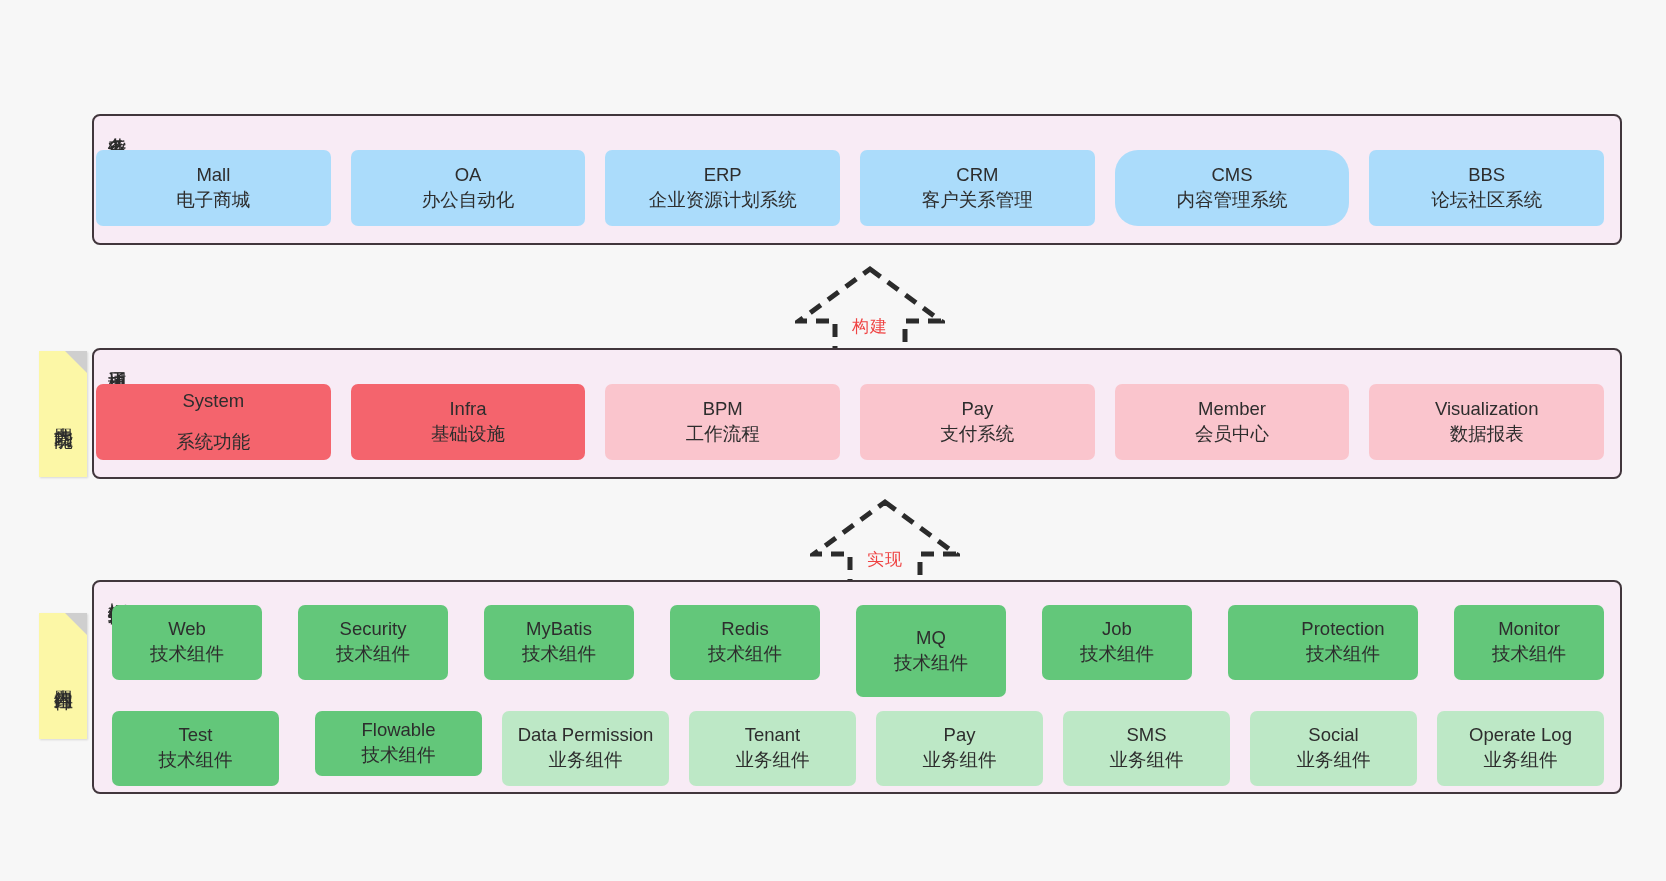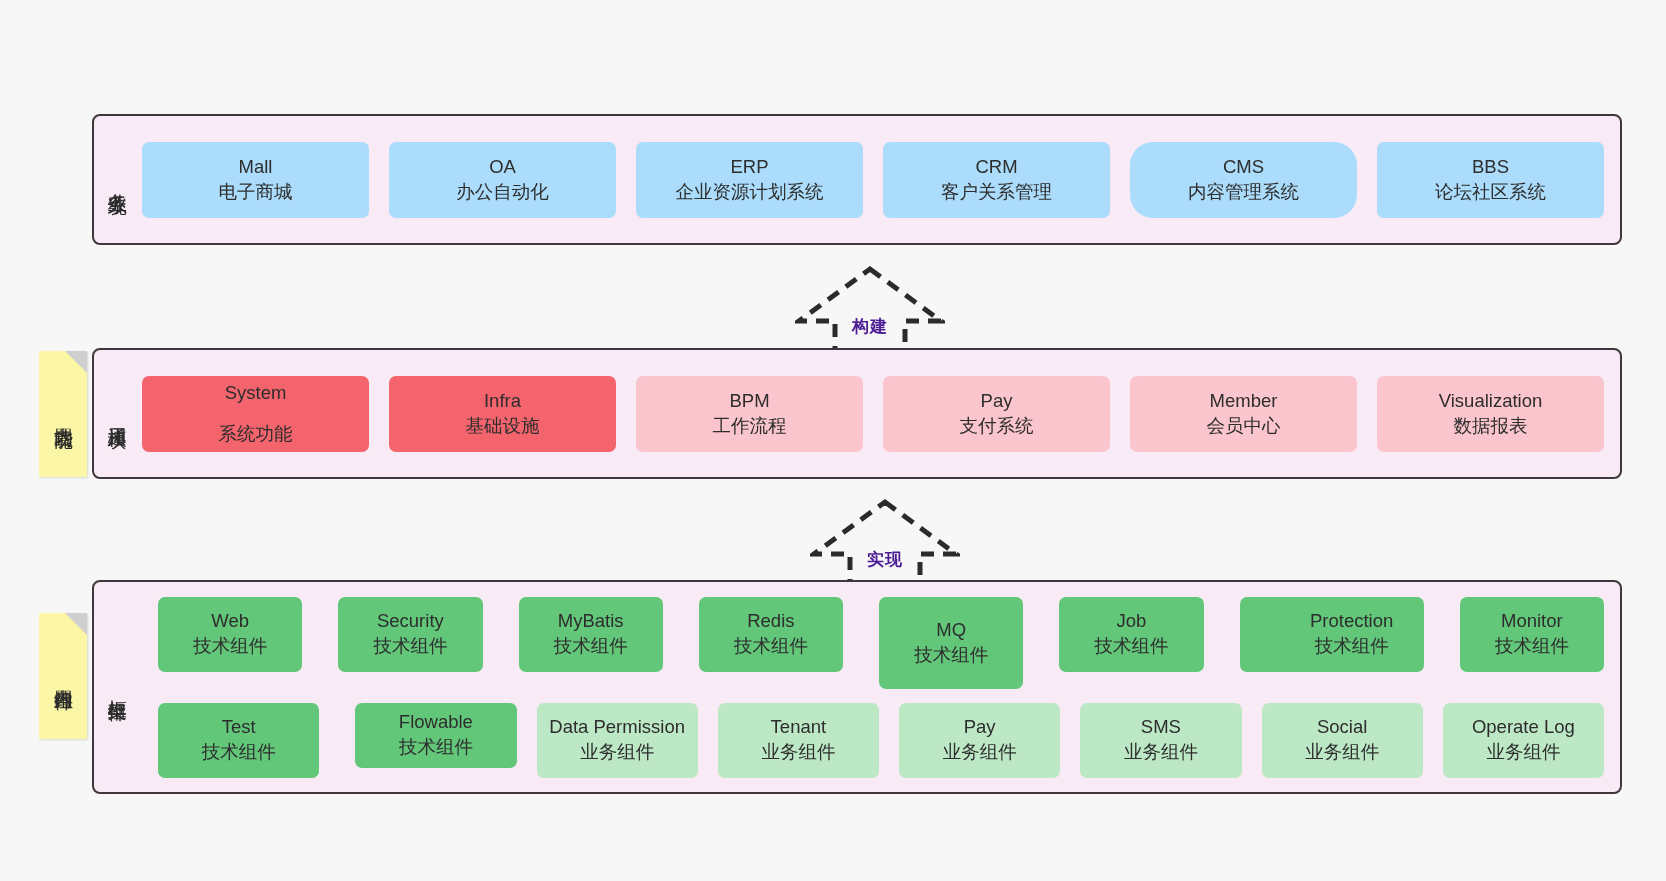--- a/index.html
+++ b/index.html
@@ -18,20 +18,21 @@
   }
 
   
   .layer {
     position: absolute;
     background: #f8ebf5;
     border: 2px solid #41363c;
     border-radius: 8px;
     display: flex;
     align-items: stretch;
+    flex-direction: column;
   }
   .layer-title {
     flex: 0 0 auto;
     width: 46px;
     display: flex;
     align-items: center;
     justify-content: center;
     font-size: 19px;
     color: #2b2b2b;
     letter-spacing: 1px;
@@ -100,23 +101,22 @@
   }
 
   
   .arrow-wrap { position: absolute; }
   .arrow-wrap svg { display: block; }
   .arrow-label {
     position: absolute;
     left: 0; right: 0;
     text-align: center;
     font-size: 17px;
-    color: #4c1d95;
+    color: #ef4444;
     letter-spacing: 1px;
-    font-weight: bold;
   }
 </style>
 </head>
 <body>
 
 <div id="canvas">
 
   <div class="layer" id="layer-0" style="left:92px; top:114px; width:1530px; height:131px;">
     <div class="layer-title">业务系统</div>
     <div class="layer-body">

